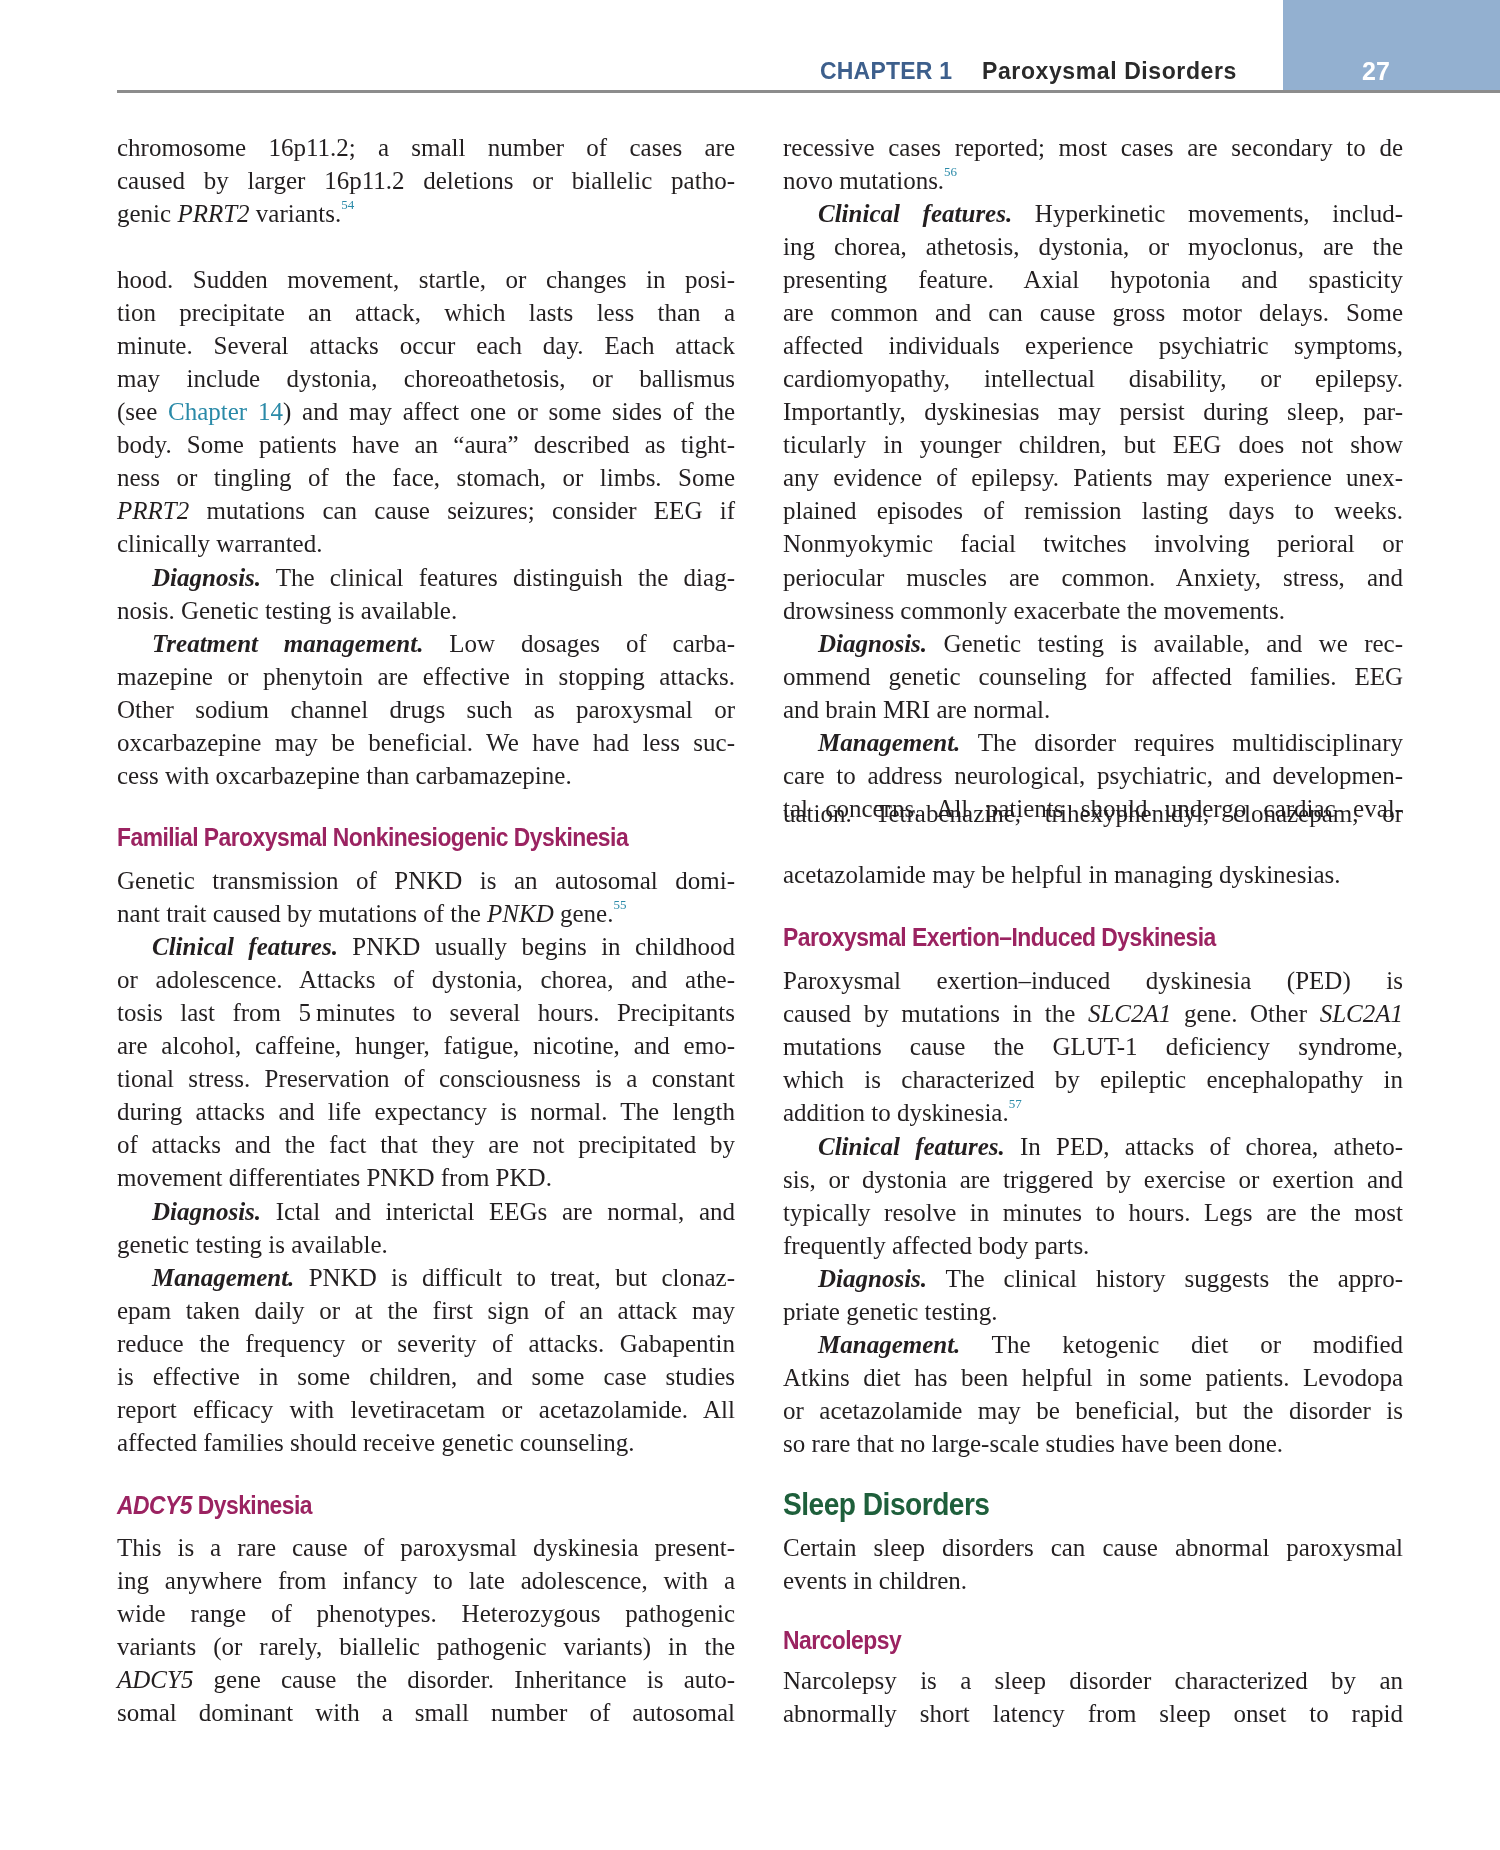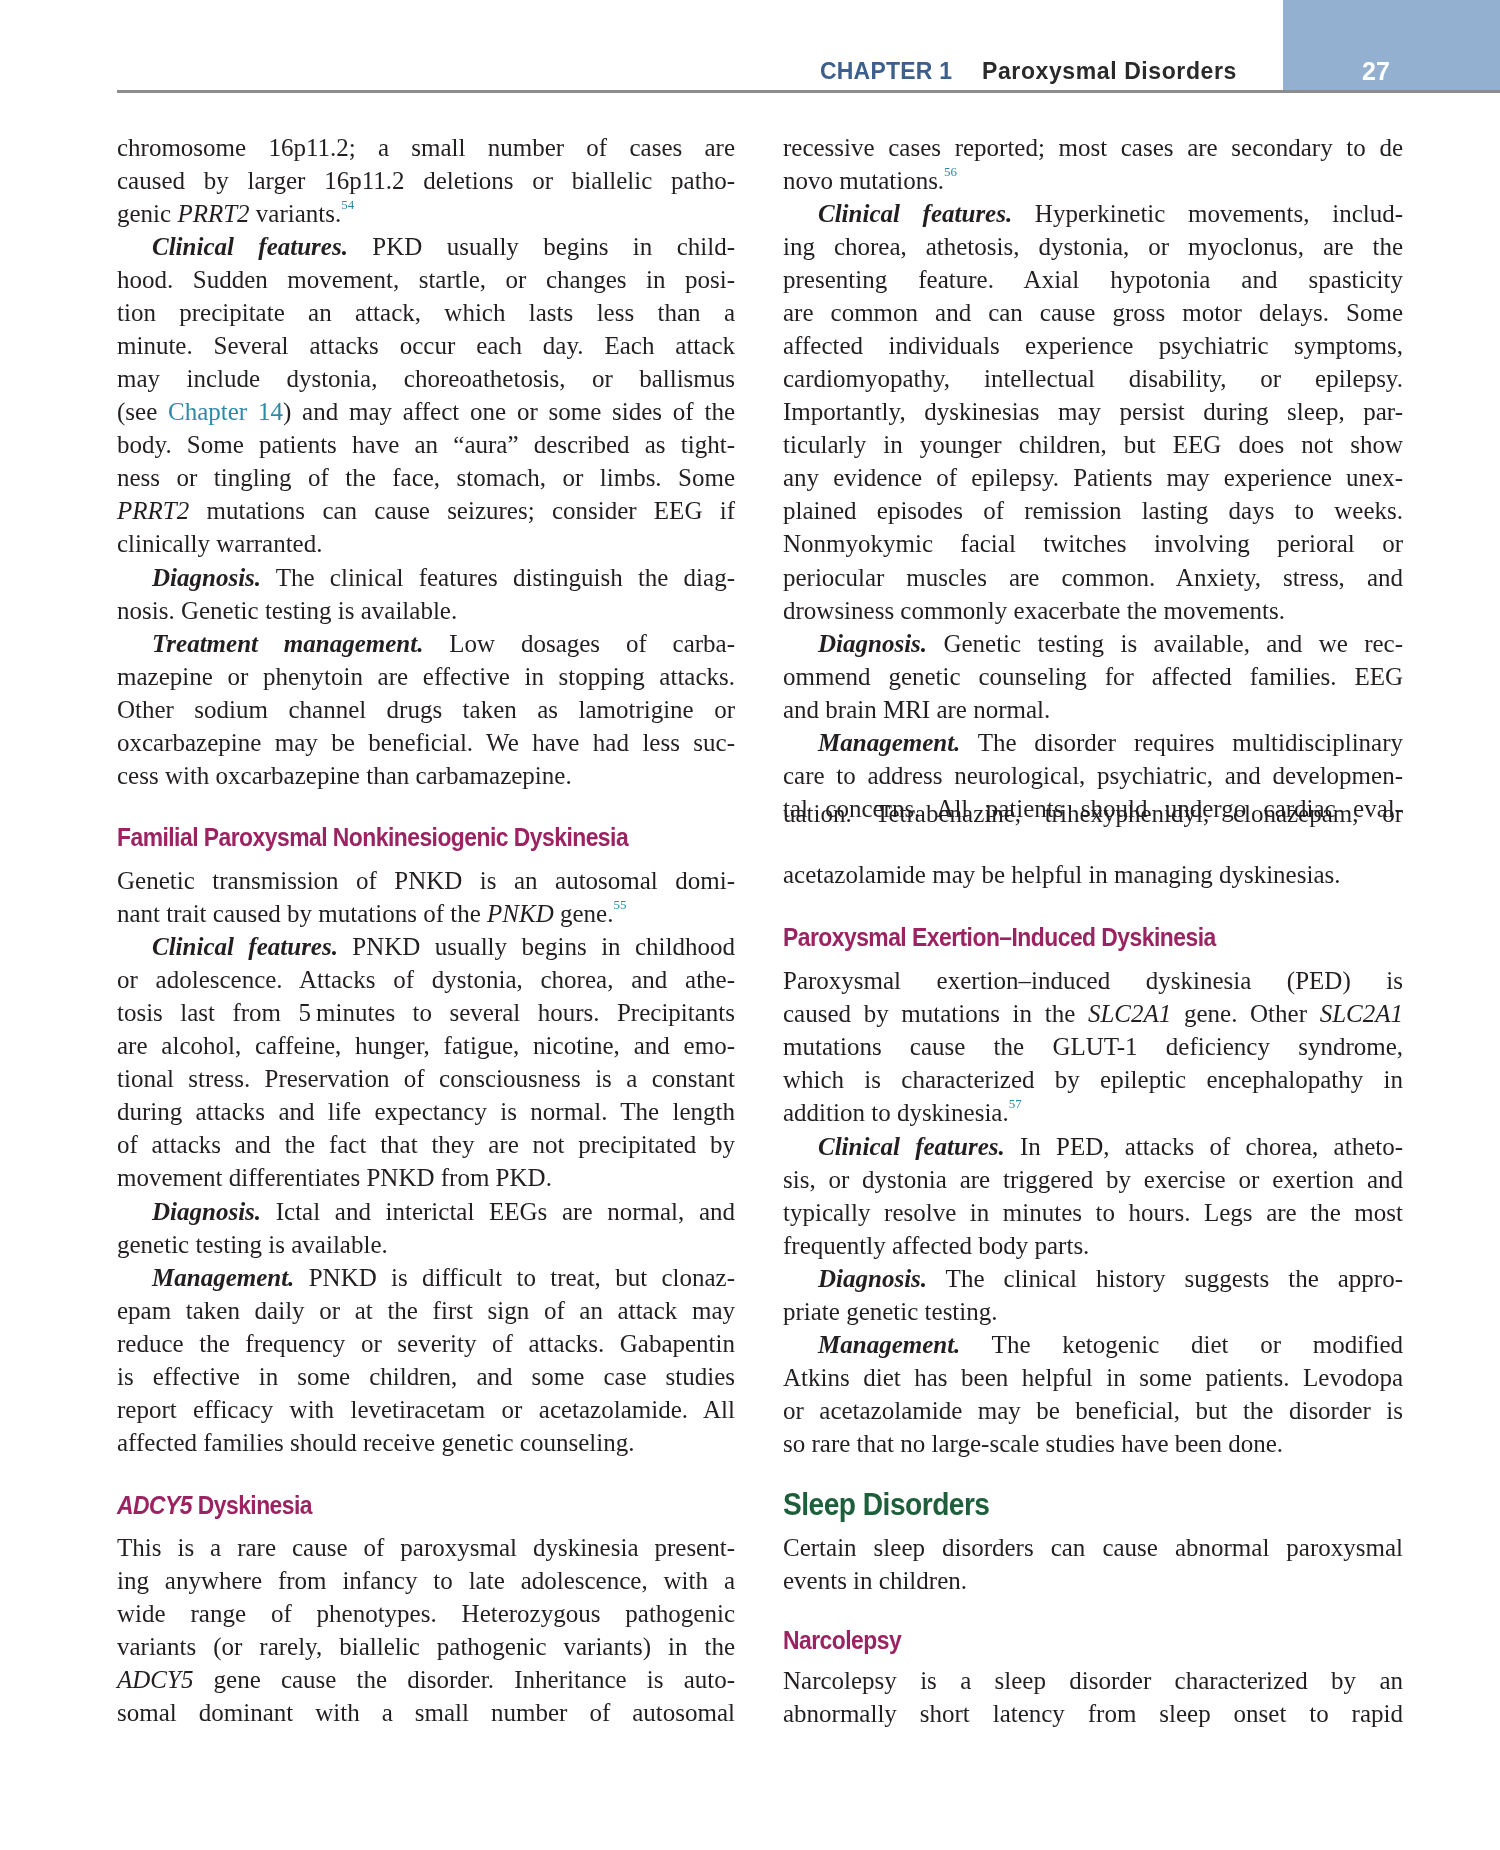--- a/index.html
+++ b/index.html
@@ -31,37 +31,36 @@
 <div class="hdr-rule"></div>
 <span class="hdr-chapter">CHAPTER 1</span>
 <span class="hdr-title">Paroxysmal Disorders</span>
 <span class="hdr-page">27</span>
 
 <div class="col col-left" style="top:0;height:1850px;">
   <div class="ln" style="top:131px">chromosome 16p11.2; a small number of cases are</div>
   <div class="ln" style="top:164px">caused by larger 16p11.2 deletions or biallelic patho-</div>
   <div class="ln last" style="top:197px"><span>genic </span><i>PRRT2</i><span> variants.</span><sup>54</sup></div>
 
-  <div class="ln ind" style="top:230px"><b>Clinical features.</b><span> PKD usually begins in child-</span></div>
   <div class="ln" style="top:263px">hood. Sudden movement, startle, or changes in posi-</div>
   <div class="ln" style="top:296px">tion precipitate an attack, which lasts less than a</div>
   <div class="ln" style="top:329px">minute. Several attacks occur each day. Each attack</div>
   <div class="ln" style="top:362px">may include dystonia, choreoathetosis, or ballismus</div>
   <div class="ln" style="top:395px"><span>(see </span><span class="link">Chapter 14</span><span>) and may affect one or some sides of the</span></div>
   <div class="ln" style="top:428px">body. Some patients have an “aura” described as tight-</div>
   <div class="ln" style="top:461px">ness or tingling of the face, stomach, or limbs. Some</div>
   <div class="ln" style="top:494px"><i>PRRT2</i><span> mutations can cause seizures; consider EEG if</span></div>
   <div class="ln last" style="top:527px">clinically warranted.</div>
 
   <div class="ln ind" style="top:561px"><b>Diagnosis.</b><span>  The clinical features distinguish the diag-</span></div>
   <div class="ln last" style="top:594px">nosis. Genetic testing is available.</div>
 
   <div class="ln ind" style="top:627px"><b>Treatment management.</b><span> Low dosages of carba-</span></div>
   <div class="ln" style="top:660px">mazepine or phenytoin are effective in stopping attacks.</div>
-  <div class="ln" style="top:693px">Other sodium channel drugs taken as lamotrigine or</div>
+  <div class="ln" style="top:693px">Other sodium channel drugs such as paroxysmal or</div>
   <div class="ln" style="top:726px">oxcarbazepine may be beneficial. We have had less suc-</div>
   <div class="ln last" style="top:759px">cess with oxcarbazepine than carbamazepine.</div>
 
   <div class="h2" style="top:822px">Familial Paroxysmal Nonkinesiogenic Dyskinesia</div>
   <div class="ln" style="top:864px">Genetic transmission of PNKD is an autosomal domi-</div>
   <div class="ln last" style="top:897px"><span>nant trait caused by mutations of the </span><i>PNKD</i><span> gene.</span><sup>55</sup></div>
   <div class="ln ind" style="top:930px"><b>Clinical features.</b><span>  PNKD usually begins in childhood</span></div>
   <div class="ln" style="top:963px">or adolescence. Attacks of dystonia, chorea, and athe-</div>
   <div class="ln" style="top:996px">tosis last from 5 minutes to several hours. Precipitants</div>
   <div class="ln" style="top:1029px">are alcohol, caffeine, hunger, fatigue, nicotine, and emo-</div>

